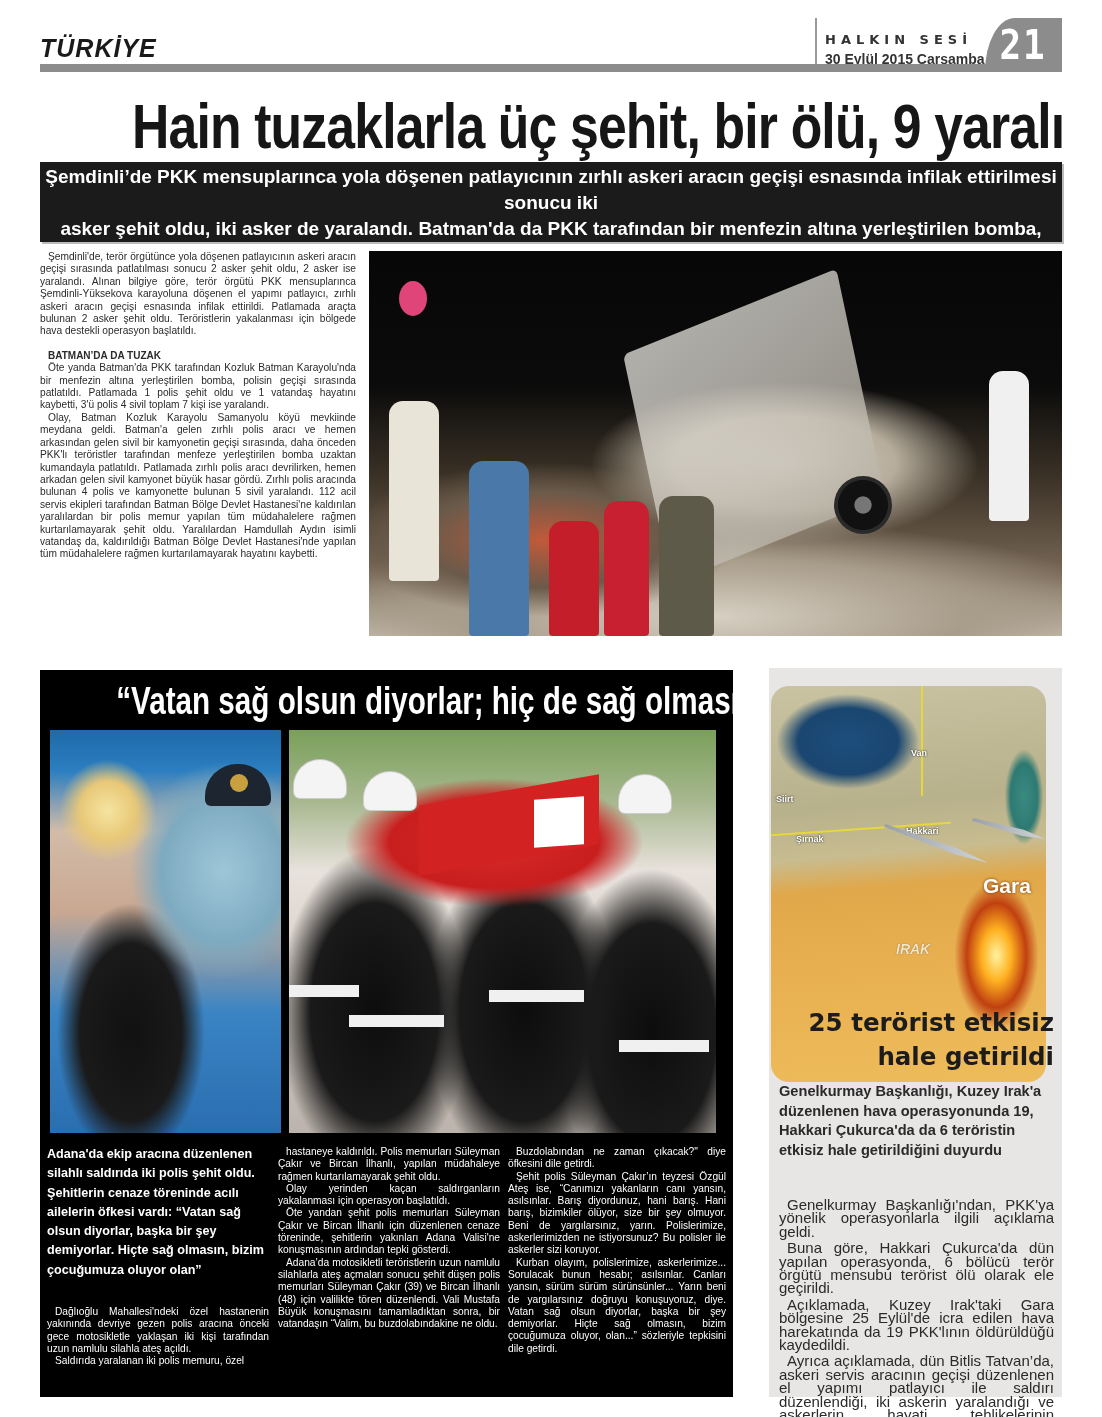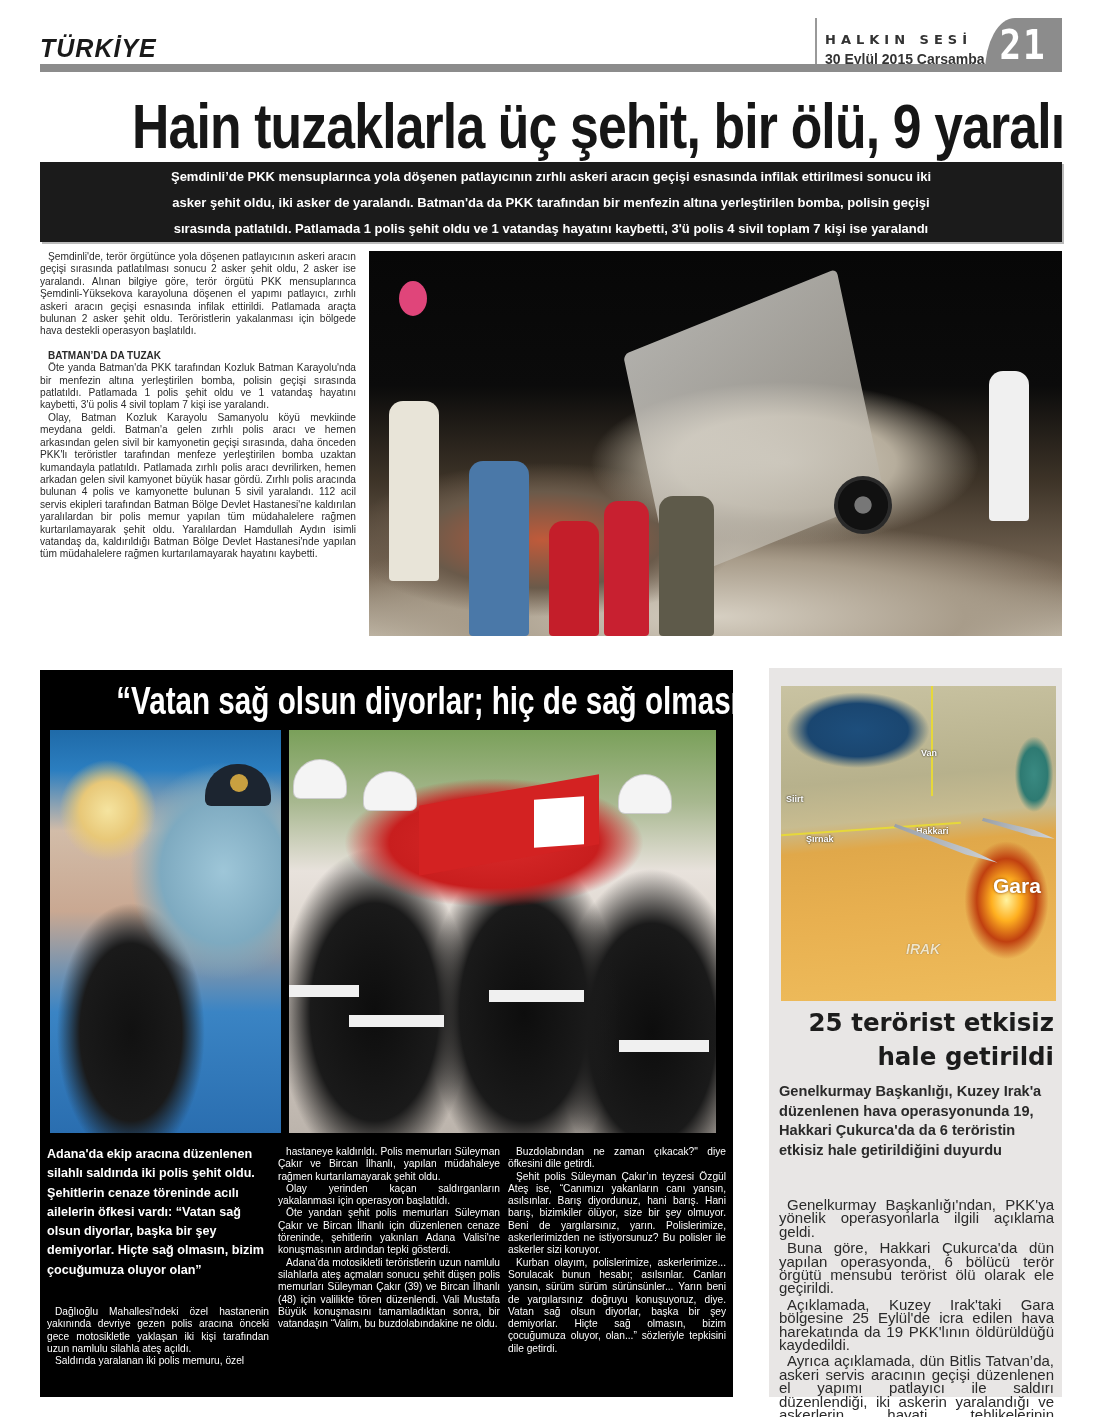--- a/index.html
+++ b/index.html
@@ -11,21 +11,21 @@
   .masthead { position:absolute; left:815px; top:18px; width:165px; height:46px; border-left:2px solid #999; padding-left:8px; }
   .masthead-title { font-family:"DejaVu Sans", sans-serif; font-weight:bold; font-size:13px; letter-spacing:5px; color:#333; margin-top:14px; }
   .masthead-date { font-family:"Liberation Sans", sans-serif; font-weight:bold; font-size:14px; color:#333; margin-top:4px; }
   .page-badge { position:absolute; left:985px; top:18px; width:77px; height:54px; background:#8c8c8c; border-top-left-radius:30px 54px; display:flex; align-items:center; justify-content:center; }
   .page-num { font-family:"DejaVu Sans Mono", monospace; font-weight:bold; font-size:40px; color:#ffffff; letter-spacing:2px; transform:scaleX(0.9); }
 
   
   .headline { position:absolute; left:40px; top:86px; width:1022px; text-align:center; font-family:"Liberation Sans", sans-serif; font-weight:bold; font-size:63px; color:#161616; line-height:80px; transform:scaleX(0.82); transform-origin:center; white-space:nowrap; letter-spacing:-1px; }
 
   
-  .lead { position:absolute; left:40px; top:162px; width:1022px; height:80px; background:#1b1b1b; box-shadow:2px 2px 0 #bbb; color:#fff; font-weight:bold; font-size:13px; line-height:26px; text-align:center; padding-top:2px; box-sizing:border-box; }
+  .lead { position:absolute; left:40px; top:162px; width:1022px; height:80px; background:#1b1b1b; box-shadow:2px 2px 0 #bbb; color:#fff; font-weight:bold; font-size:19px; line-height:26px; text-align:center; padding-top:2px; box-sizing:border-box; }
 
   
   .col-text { position:absolute; font-size:10.2px; line-height:12.4px; color:#2a2a2a; text-align:justify; }
   .col-text p { margin:0; text-indent:8px; }
   .subhead { font-weight:bold; font-size:10px; margin-top:12px; text-indent:8px; }
   .art1-body { left:40px; top:251px; width:316px; }
 
   
   .photo1 { position:absolute; left:369px; top:251px; width:693px; height:385px; background:
       radial-gradient(ellipse 40% 30% at 60% 55%, #d8d2c4 0%, #b6ad9c 40%, transparent 70%),
@@ -59,25 +59,25 @@
 
   .feature-lead { position:absolute; left:7px; top:475px; width:222px; color:#fff; font-weight:bold; font-size:12.6px; line-height:19.3px; }
   .feature-col { position:absolute; color:#fff; font-size:10.2px; line-height:12.3px; text-align:justify; }
   .feature-col p { margin:0; text-indent:8px; }
   .fc1 { left:7px; top:636px; width:222px; }
   .fc2 { left:238px; top:476px; width:222px; }
   .fc3 { left:468px; top:476px; width:218px; }
 
   
   .sidebar { position:absolute; left:769px; top:668px; width:293px; height:729px; background:#e8e6e5; }
-  .map { position:absolute; left:12px; top:18px; width:275px; height:315px; background:
+  .map { position:absolute; left:2px; top:18px; width:275px; height:396px; background:
       radial-gradient(ellipse 26% 12% at 28% 14%, #1d4e7c 0%, #1a4670 70%, transparent 100%),
       radial-gradient(ellipse 7% 12% at 92% 28%, #3a8a82 0%, #2e7a72 70%, transparent 100%),
       radial-gradient(ellipse 18% 22% at 82% 68%, #fff3a0 0%, #ffb020 30%, #c04010 60%, transparent 85%),
-      linear-gradient(175deg, #c9c3a2 0%, #b7b18c 30%, #c8bc90 42%, #e0a84a 50%, #e8b050 70%, #eebc5c 100%); }
+      linear-gradient(175deg, #c9c3a2 0%, #b7b18c 30%, #c8bc90 42%, #e0a84a 50%, #e8b050 70%, #eebc5c 100%); border-radius: 18px; }
   .map .lbl { position:absolute; color:#fff; font-weight:bold; font-size:9px; text-shadow:0 0 2px #000; }
   .map .gara { position:absolute; left:212px; top:188px; color:#fff; font-weight:bold; font-size:21px; text-shadow:0 0 3px #7a3000; }
   .map .irak { position:absolute; left:125px; top:255px; color:#f2e6c8; font-weight:bold; font-size:14px; font-style:italic; text-shadow:0 0 1px #6a4a20; }
   .map .jet { position:absolute; height:16px; background:linear-gradient(90deg,#9aa0a8,#d0d4d8); clip-path:polygon(0 40%,70% 30%,100% 50%,70% 70%,0 60%); }
   .map .border { position:absolute; border-top:2px solid #e6d83a; }
   .side-title { position:absolute; left:10px; top:338px; width:275px; font-family:"DejaVu Sans", sans-serif; font-weight:bold; font-size:24.5px; line-height:34px; color:#1c1c1c;text-align:right; }
   .side-lead { position:absolute; left:10px; top:414px; width:275px; font-weight:bold; font-size:14.6px; line-height:19.7px; color:#2a2a2a; }
   .side-body { position:absolute; left:10px; top:530px; width:275px; font-size:15px; line-height:13.4px; color:#2a2a2a; text-align:justify; }
   .side-body p { margin:0 0 3px 0; text-indent:8px; }
 </style>

